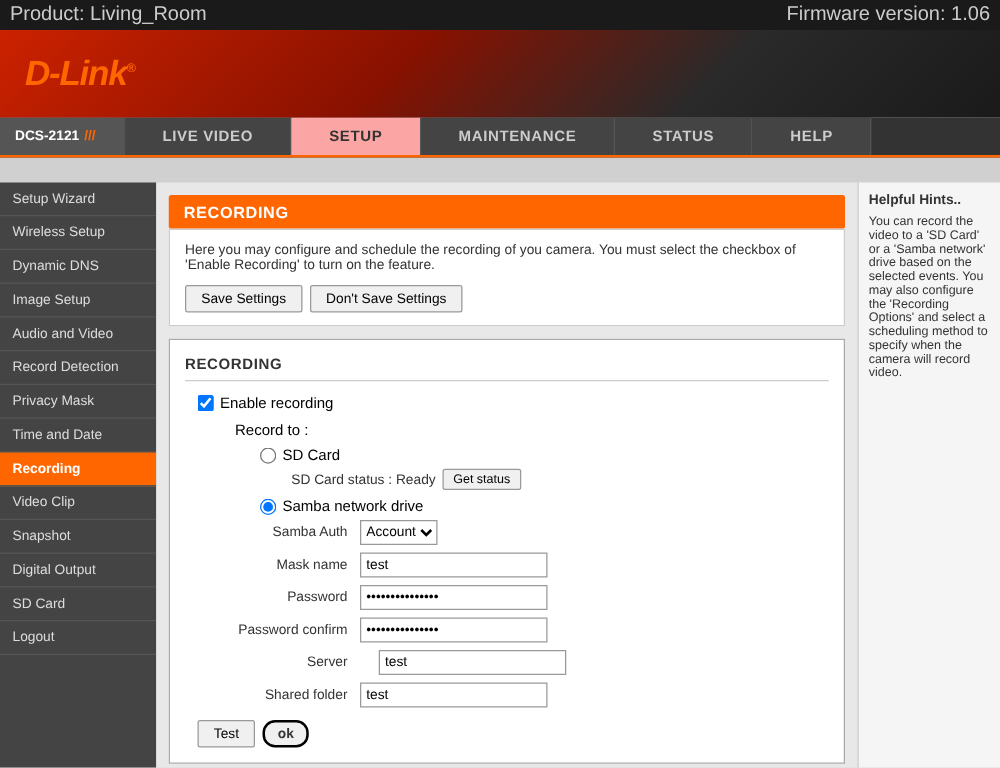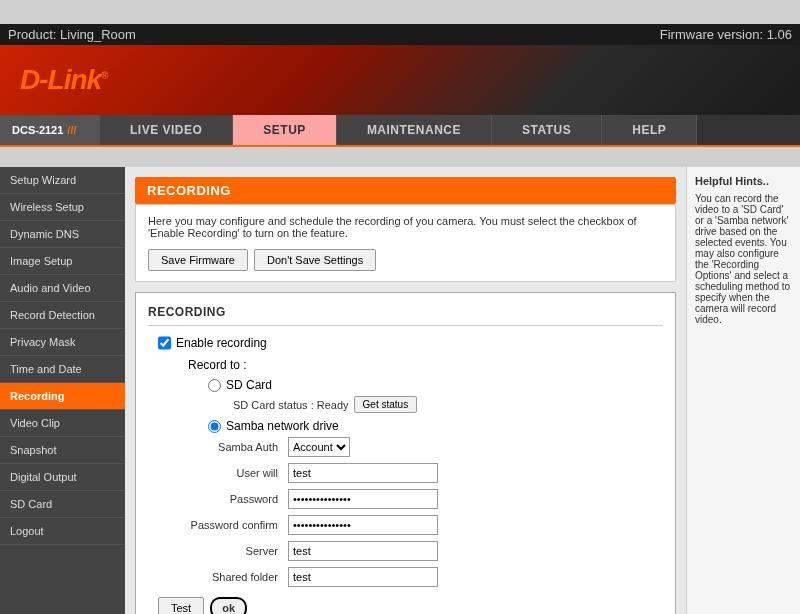--- a/index.html
+++ b/index.html
@@ -2,25 +2,24 @@
 <html><head>
   <meta charset="utf-8">
   <style>
     * { box-sizing: border-box; margin: 0; padding: 0; }
     body { font-family: Arial, sans-serif; font-size: 12px; background: #d0d0d0; width: 800px; height: 614px; overflow: hidden; }
 
     
     .top-bar {
       background: #1a1a1a;
       color: #ccc;
-      font-size: 13px;
+      font-size: 16px;
       padding: 3px 8px;
       display: flex;
       justify-content: space-between;
-      margin-top: 24px;
     }
 
     
     .header {
       background: linear-gradient(135deg, #cc2200 0%, #881100 40%, #2a2a2a 70%, #1a1a1a 100%);
       height: 70px;
       display: flex;
       align-items: center;
       padding: 0 20px;
       position: relative;
@@ -182,20 +181,21 @@
     .radio-row {
       display: flex;
       align-items: center;
       margin-bottom: 4px;
       padding-left: 30px;
     }
     .radio-row input { margin-right: 5px; }
 
     .checkbox-row {
       display: flex;
+      align-items: center;
       margin-bottom: 8px;
       padding-left: 10px;
     }
     .checkbox-row input { margin-right: 5px; }
 
     .indent1 { padding-left: 40px; }
     .indent2 { padding-left: 60px; }
 
     .select-small {
       height: 20px;
@@ -302,21 +302,21 @@
 
   <div class="content">
 
     <div class="section-header-box">
       <h2>RECORDING</h2>
     </div>
 
     <div class="section-desc-box">
       <p>Here you may configure and schedule the recording of you camera. You must select the checkbox of 'Enable Recording' to turn on the feature.</p>
       <div class="btn-row">
-        <button class="btn">Save Firmware</button>
+        <button class="btn">Save Settings</button>
         <button class="btn">Don't Save Settings</button>
       </div>
     </div>
 
     <div class="recording-section">
       <h3>RECORDING</h3>
 
       <div class="checkbox-row">
         <input type="checkbox" checked="" style="">
         <span>Enable recording</span>
@@ -343,35 +343,35 @@
 
       <div class="form-row" style="padding-left: 20px;">
         <span class="form-label">Samba Auth</span>
         <select class="select-small">
           <option>Account</option>
           <option>Guest</option>
         </select>
       </div>
 
       <div class="form-row" style="padding-left: 20px;">
-        <span class="form-label">User will</span>
+        <span class="form-label">Mask name</span>
         <input type="text" class="form-input" value="test" style="">
       </div>
 
       <div class="form-row" style="padding-left: 20px;">
         <span class="form-label">Password</span>
         <input type="password" class="form-input" value="testpassword123" style="">
       </div>
 
       <div class="form-row" style="padding-left: 20px;">
         <span class="form-label">Password confirm</span>
         <input type="password" class="form-input" value="testpassword123" style="">
       </div>
 
-      <div class="form-row" style="padding-left: 20px;">
+      <div class="form-row" style="padding-left: 20px; gap: 15px;">
         <span class="form-label">Server</span>
         <input type="text" class="form-input" value="test" style="">
       </div>
 
       <div class="form-row" style="padding-left: 20px;">
         <span class="form-label">Shared folder</span>
         <input type="text" class="form-input" value="test" style="">
       </div>
 
       <div class="bottom-btn-row">

